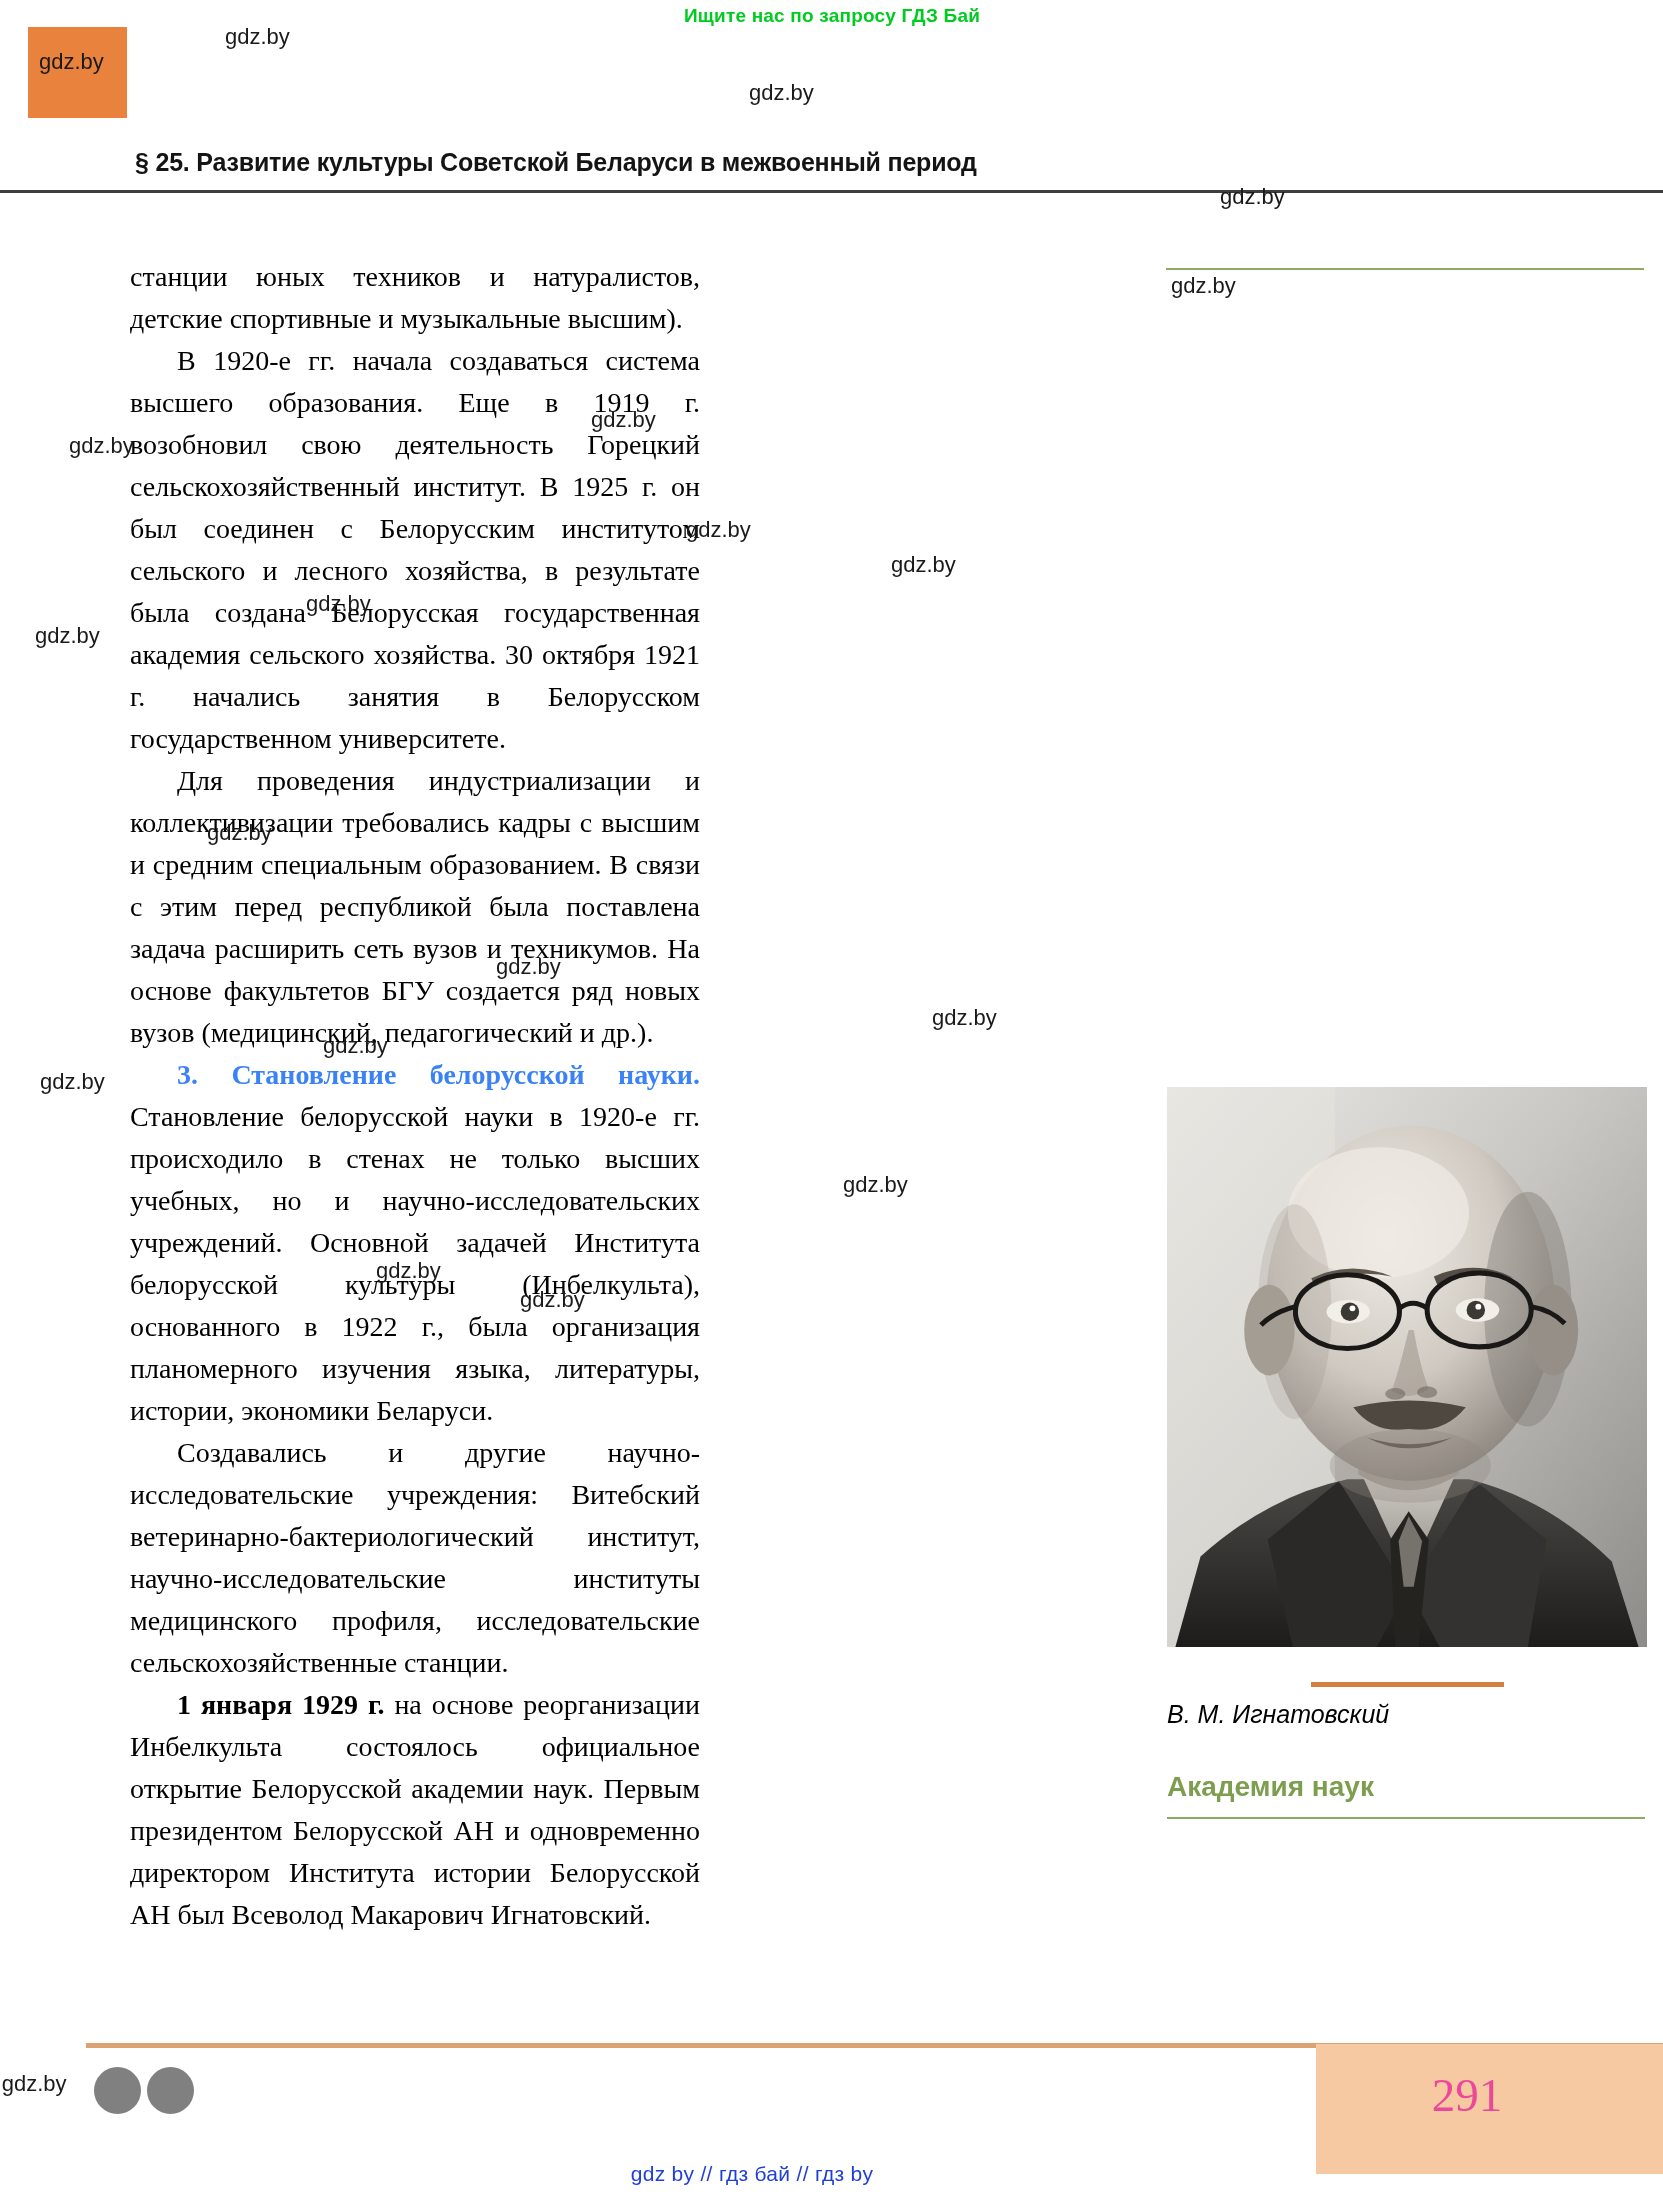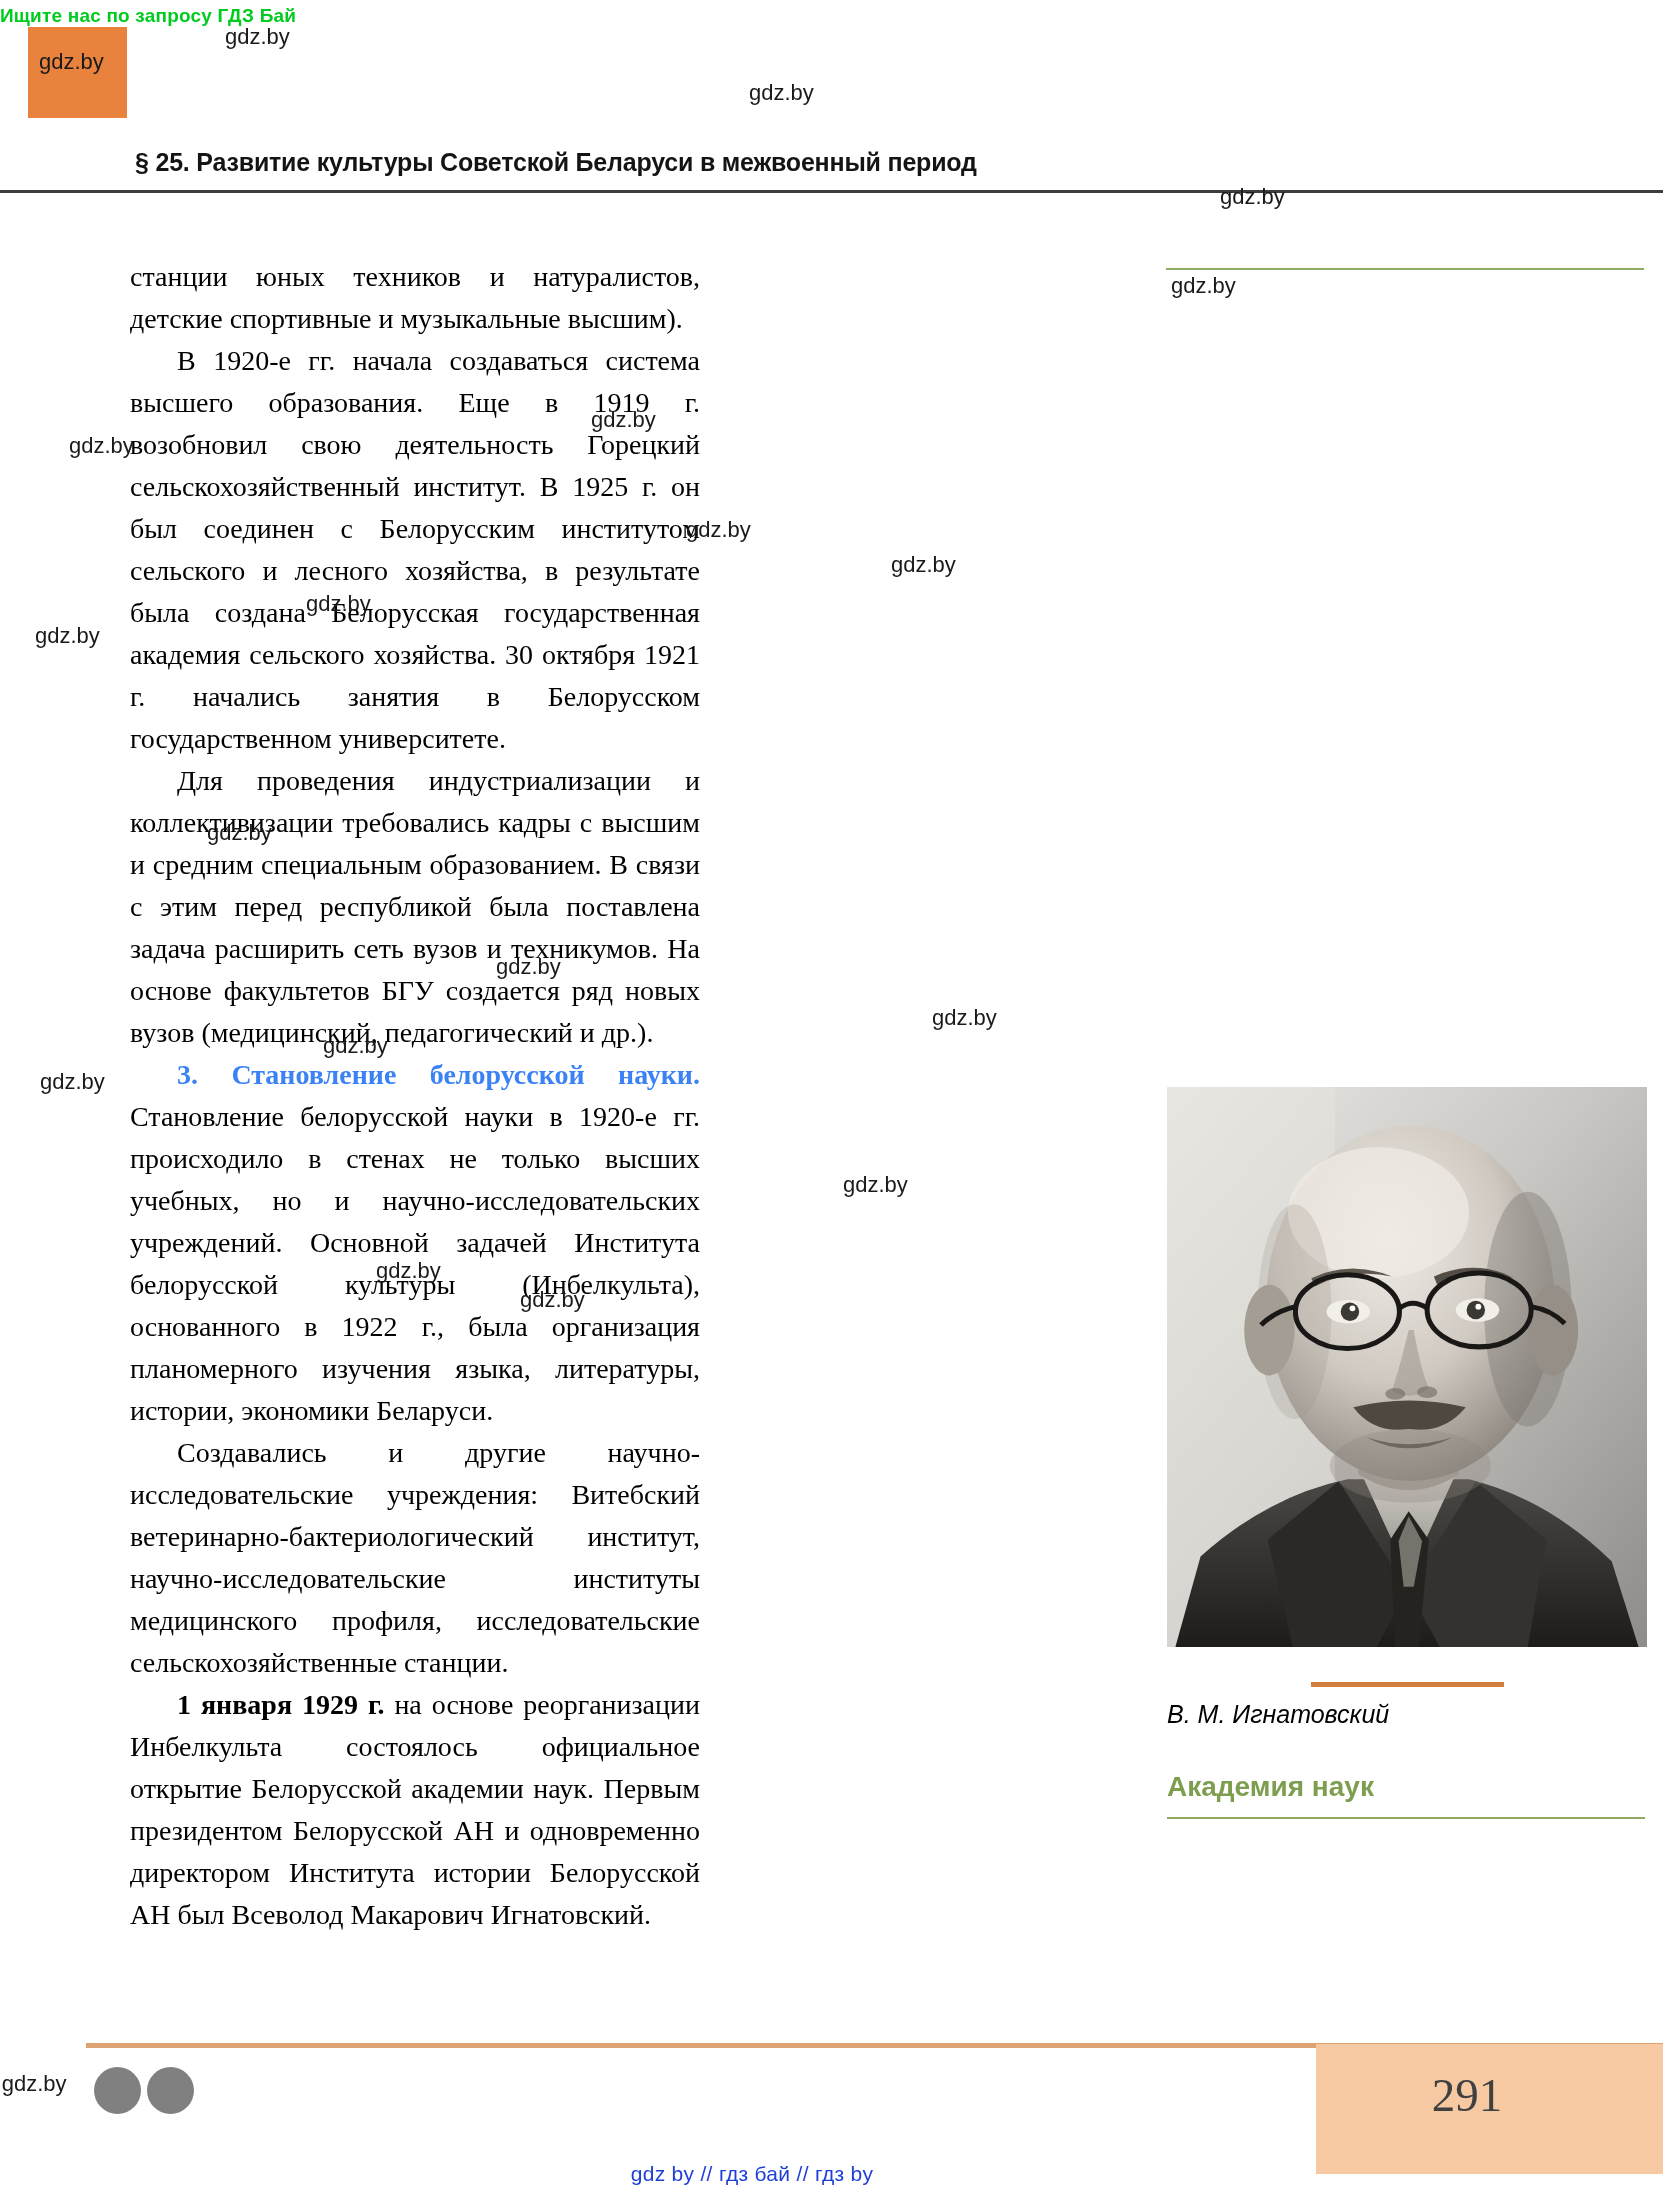--- a/index.html
+++ b/index.html
@@ -25,21 +25,21 @@
     pointer-events: none;
     user-select: none;
   }
 
   
   .promo {
     position: absolute;
     top: 5px;
     left: 0;
     width: 1664px;
-    text-align: left;
+    text-align: center;
     font-family: "Liberation Sans", "DejaVu Sans", sans-serif;
     font-size: 19px;
     font-weight: 700;
     color: #00cc1f;
     letter-spacing: 0.2px;
   }
 
   
   .corner-block {
     position: absolute;
@@ -193,21 +193,21 @@
     height: 130px;
     background: #f6c9a2;
   }
   .pagenum {
     position: absolute;
     left: 1316px;
     top: 2068px;
     width: 302px;
     text-align: center;
     font-size: 47px;
-    color: #404040;
+    color: #ec4899;
     font-family: "Liberation Serif", "DejaVu Serif", serif;
   }
 
   .botlink {
     position: absolute;
     left: 0;
     top: 2162px;
     width: 1504px;
     text-align: center;
     font-family: "Liberation Sans", "DejaVu Sans", sans-serif;

